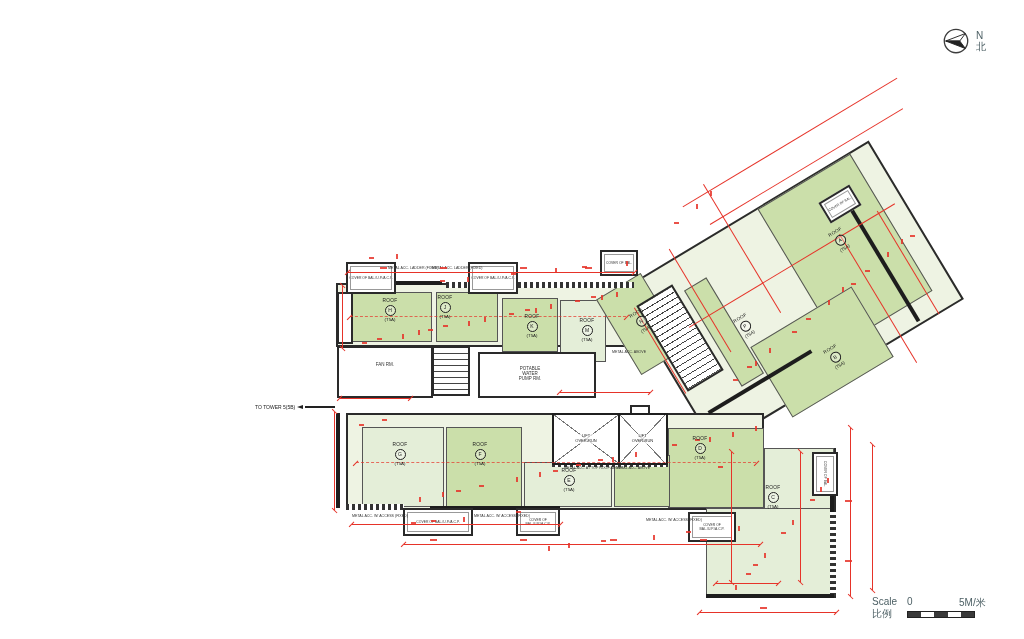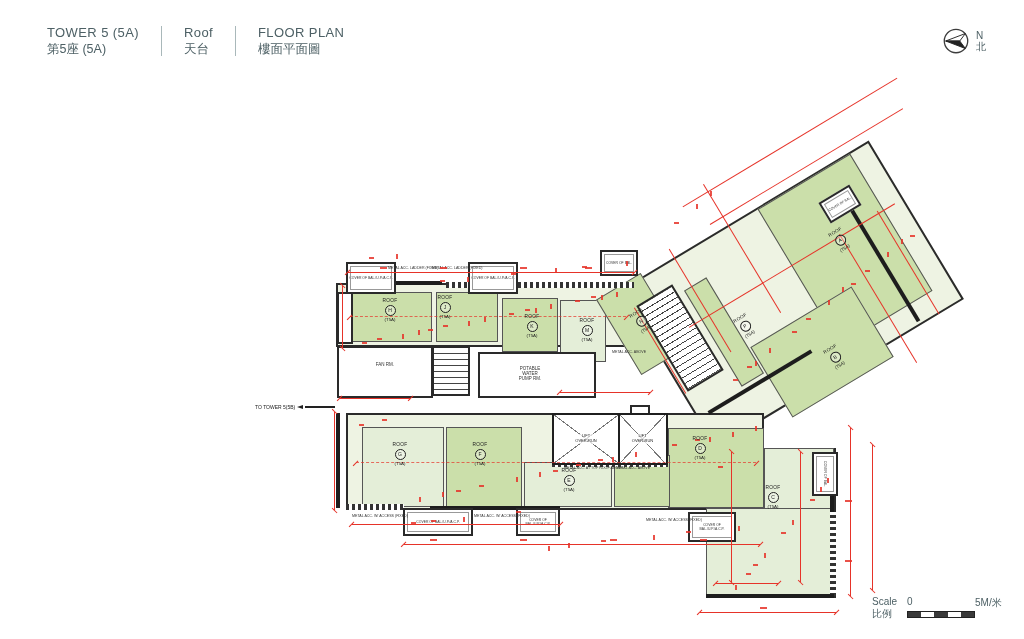--- a/index.html
+++ b/index.html
@@ -77,36 +77,20 @@
   #totower{position:absolute;left:255px;top:404px;font-size:5px;color:#222;display:flex;align-items:center;gap:2px;}
   #totower .ah{width:0;height:0;border-top:2.5px solid transparent;border-bottom:2.5px solid transparent;
        border-right:6px solid #222;}
   #totower .al{width:30px;height:1.4px;background:#222;}
 </style>
 </head>
 <body>
 
 <div id="page">
 
-  <div id="hdr">
-    <div class="hcol">
-      <span class="hen">TOWER 5 (5A)</span>
-      <span class="hzh">第5座 (5A)</span>
-    </div>
-    <div class="hdiv"></div>
-    <div class="hcol">
-      <span class="hen">Roof</span>
-      <span class="hzh">天台</span>
-    </div>
-    <div class="hdiv"></div>
-    <div class="hcol">
-      <span class="hen">FLOOR PLAN</span>
-      <span class="hzh">樓面平面圖</span>
-    </div>
-  </div>
 
   <div id="compass">
     <svg width="30" height="30" viewBox="0 0 32 32">
       <circle cx="16" cy="16" r="12.5" fill="none" stroke="#3c3c3c" stroke-width="1.4"></circle>
       <polygon points="5,16 26,8 20,16" fill="#fff" stroke="#222" stroke-width="1"></polygon>
       <polygon points="5,16 20,16 26,24" fill="#222" stroke="#222" stroke-width="1"></polygon>
     </svg>
     <div class="ntxt">
       <div>N</div>
       <div>北</div>
@@ -114,21 +98,21 @@
   </div>
 
   <div id="scale">
     <div class="row">
       <div>
         <div class="slab">Scale</div>
         <div class="slab">比例</div>
       </div>
       <div class="sbarwrap">
         <span class="s0" style="left:0;">0</span>
-        <span class="s5" style="left:68px;">5M/米</span>
+        <span class="s5" style="left:52px;">5M/米</span>
         <div class="sbar" style="margin-top:15px;">
           <i></i>
             <i></i>
             <i></i>
             <i></i>
             <i></i>
         </div>
       </div>
     </div>
   </div>

